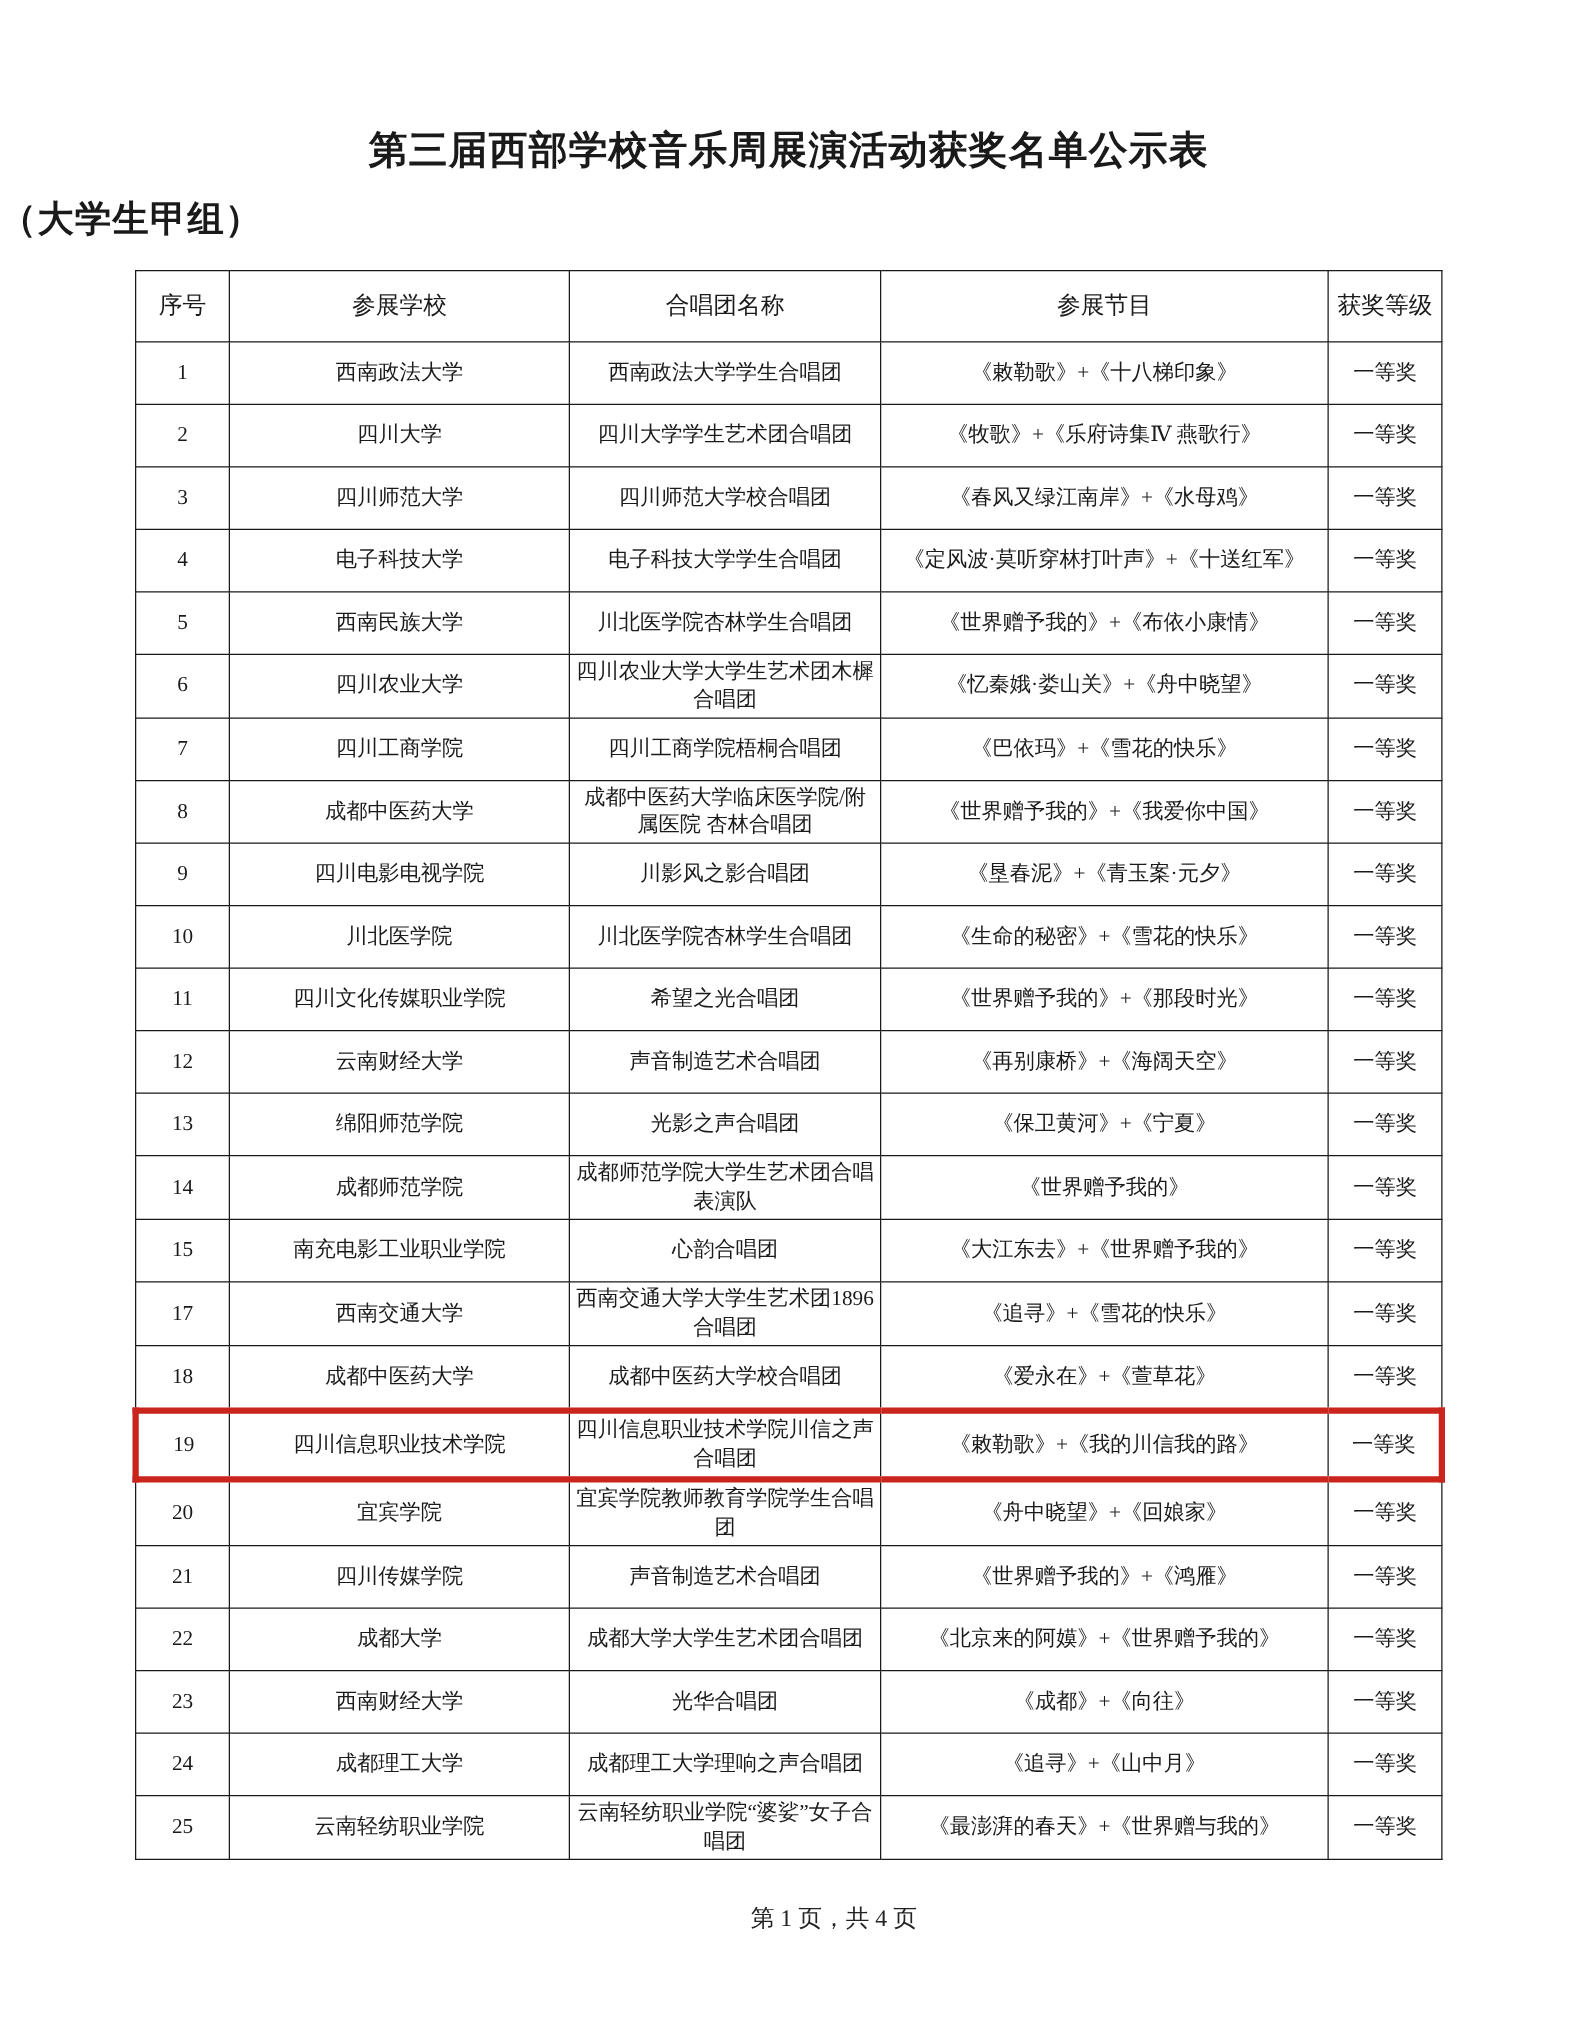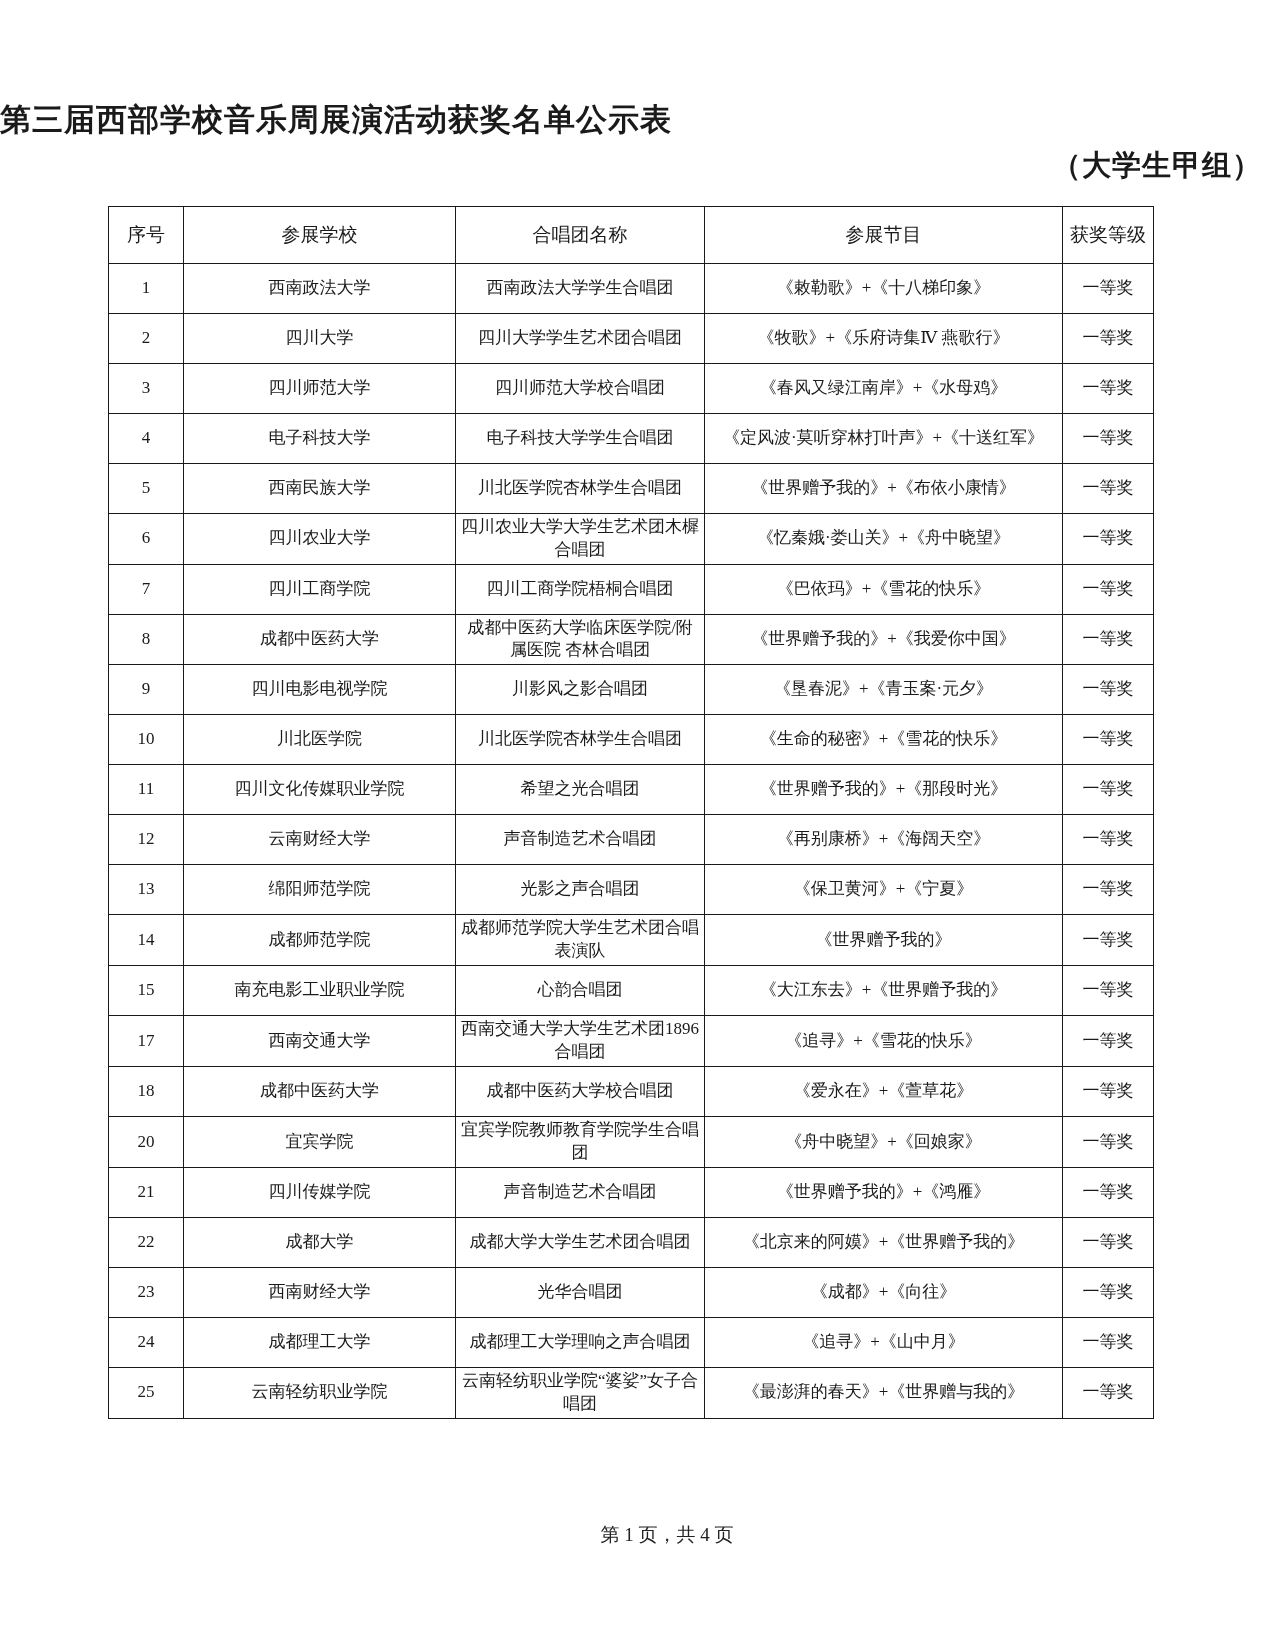--- a/index.html
+++ b/index.html
@@ -6,31 +6,31 @@
   body {
     width: 1262px;
     height: 1634px;
     background: #ffffff;
     position: relative;
     font-family: "Liberation Serif", "DejaVu Serif", serif;
     color: #1a1a1a;
   }
   .page-title {
     padding-top: 102px;
-    text-align: left;
+    text-align: center;
     font-size: 31px;
     font-weight: bold;
     letter-spacing: 1px;
     line-height: 1.15;
   }
   .page-subtitle {
-    text-align: right;
+    text-align: left;
     font-size: 29px;
     font-weight: bold;
-    margin-top: 8px;
+    margin-top: 18px;
     letter-spacing: 1px;
   }
   table.award-table {
     border-collapse: collapse;
     table-layout: fixed;
     width: 1045px;
     margin: 20px auto 0 auto;
   }
   .award-table th, .award-table td {
     border: 1.5px solid #1a1a1a;
@@ -200,20 +200,27 @@
         <td>《追寻》+《雪花的快乐》</td>
         <td>一等奖</td>
       </tr>
       <tr>
         <td>18</td>
         <td>成都中医药大学</td>
         <td>成都中医药大学校合唱团</td>
         <td>《爱永在》+《萱草花》</td>
         <td>一等奖</td>
       </tr>
+      <tr class="hl">
+        <td>19</td>
+        <td>四川信息职业技术学院</td>
+        <td>四川信息职业技术学院川信之声合唱团</td>
+        <td>《敕勒歌》+《我的川信我的路》</td>
+        <td>一等奖</td>
+      </tr>
       <tr>
         <td>20</td>
         <td>宜宾学院</td>
         <td>宜宾学院教师教育学院学生合唱团</td>
         <td>《舟中晓望》+《回娘家》</td>
         <td>一等奖</td>
       </tr>
       <tr>
         <td>21</td>
         <td>四川传媒学院</td>

